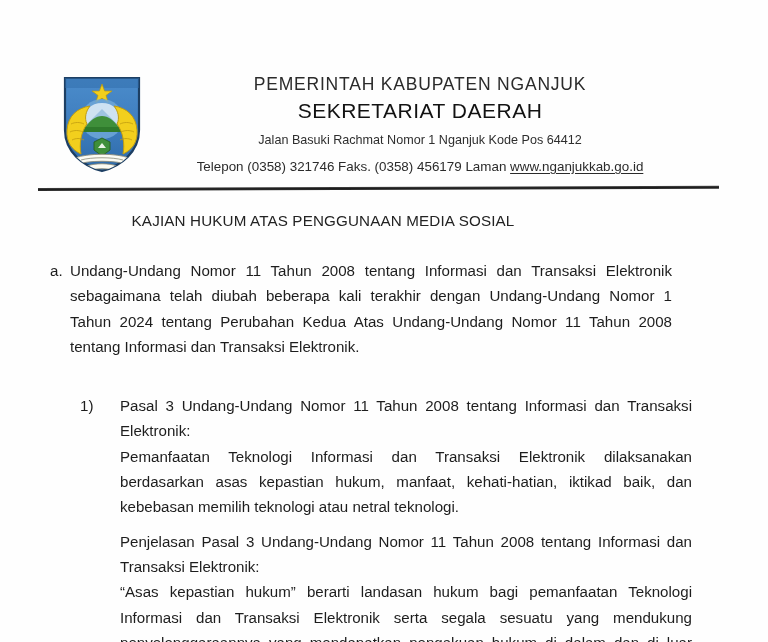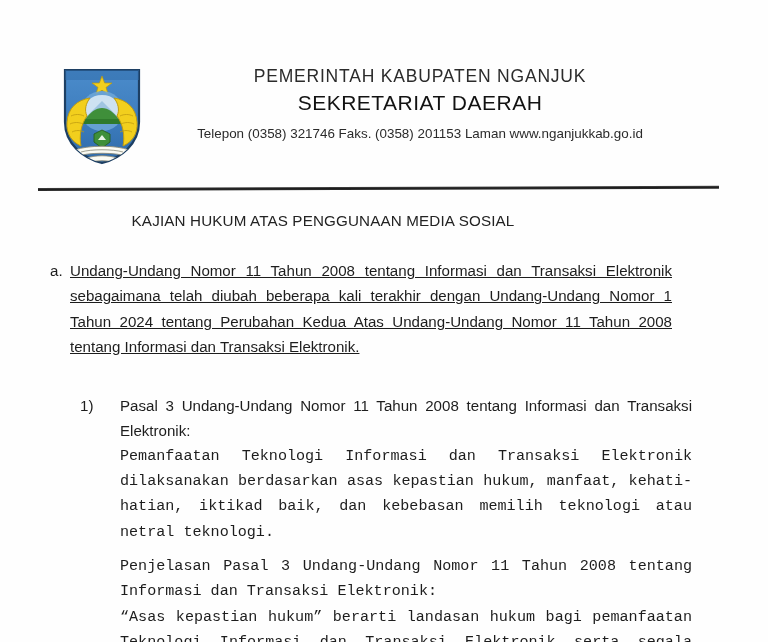--- a/index.html
+++ b/index.html
@@ -20,21 +20,21 @@
   .page {
     position: absolute;
     inset: 0;
     background: #fefefe;
   }
 
   
   .letterhead {
     position: absolute;
     left: 0;
-    top: 52px;
+    top: 60px;
     width: 684px;
     height: 128px;
   }
 
   .crest {
     position: absolute;
     left: 57px;
     top: 12px;
     width: 90px;
     height: 103px;
@@ -72,20 +72,21 @@
     white-space: nowrap;
   }
   .addr-line2 {
     font-size: 13.4px;
     color: #2b2b2b;
     line-height: 1.25;
     margin-top: 10px;
     white-space: nowrap;
   }
   .weburl {
+    text-decoration: underline;
     text-underline-offset: 2px;
   }
 
   
   .rule {
     position: absolute;
     left: 38px;
     top: 188px;
     width: 681px;
     height: 3px;
@@ -138,21 +139,20 @@
   .lvl2 > .marker {
     position: absolute;
     left: 0;
     top: 0;
   }
   .lvl2 > .para {
     text-align: justify;
     text-justify: inter-word;
     width: 602px;
     hyphens: none;
-    text-decoration: underline;
   }
 
   .lvl3 {
     position: relative;
     margin-left: 80px;
     padding-left: 40px;
     margin-top: 1px;
   }
   .lvl3 > .marker {
     position: absolute;
@@ -161,21 +161,20 @@
   }
   .lvl3 .para {
     text-align: justify;
     text-justify: inter-word;
     width: 572px;
     hyphens: none;
     margin-top: 34px;
   }
   .lvl3 .para + .para {
     margin-top: 0;
-    font-family: Liberation Mono, monospace;
   }
   .lvl3 .para.gap-before {
     margin-top: 9px;
   }
 </style>
 </head>
 <body>
 
 <div class="page">
 
@@ -224,21 +223,22 @@
           <path d="M18,86 C30,81 60,81 72,86 L72,93 C60,88 30,88 18,93 Z" fill="#fbfbf3" stroke="#8b8b7a" stroke-width="0.9"></path>
           <path d="M24,88 C34,85 56,85 66,88" stroke="#7a7a68" stroke-width="0.7" fill="none"></path>
           <path d="M30,94 C38,91 52,91 60,94 L60,99 C52,96 38,96 30,99 Z" fill="#fbfbf3" stroke="#8b8b7a" stroke-width="0.9"></path>
         </g>
       </svg>
     </div>
 
     <div class="head-text">
       <div class="org-line1">PEMERINTAH KABUPATEN NGANJUK</div>
       <div class="org-line2">SEKRETARIAT DAERAH</div>
-      <div class="addr-line2"><span>Telepon (0358) 321746 Faks. (0358) 201153 Laman </span><span class="weburl">www.nganjukkab.go.id</span></div>
+      <div class="addr-line">Jalan Basuki Rachmat Nomor 1 Nganjuk Kode Pos 64412</div>
+      <div class="addr-line2"><span>Telepon (0358) 321746 Faks. (0358) 456179 Laman </span><span class="weburl">www.nganjukkab.go.id</span></div>
     </div>
   </div>
 
   <div class="rule"></div>
 
   <div class="doc-title">KAJIAN HUKUM ATAS PENGGUNAAN MEDIA SOSIAL</div>
 
   <div class="body-area">
 
 

